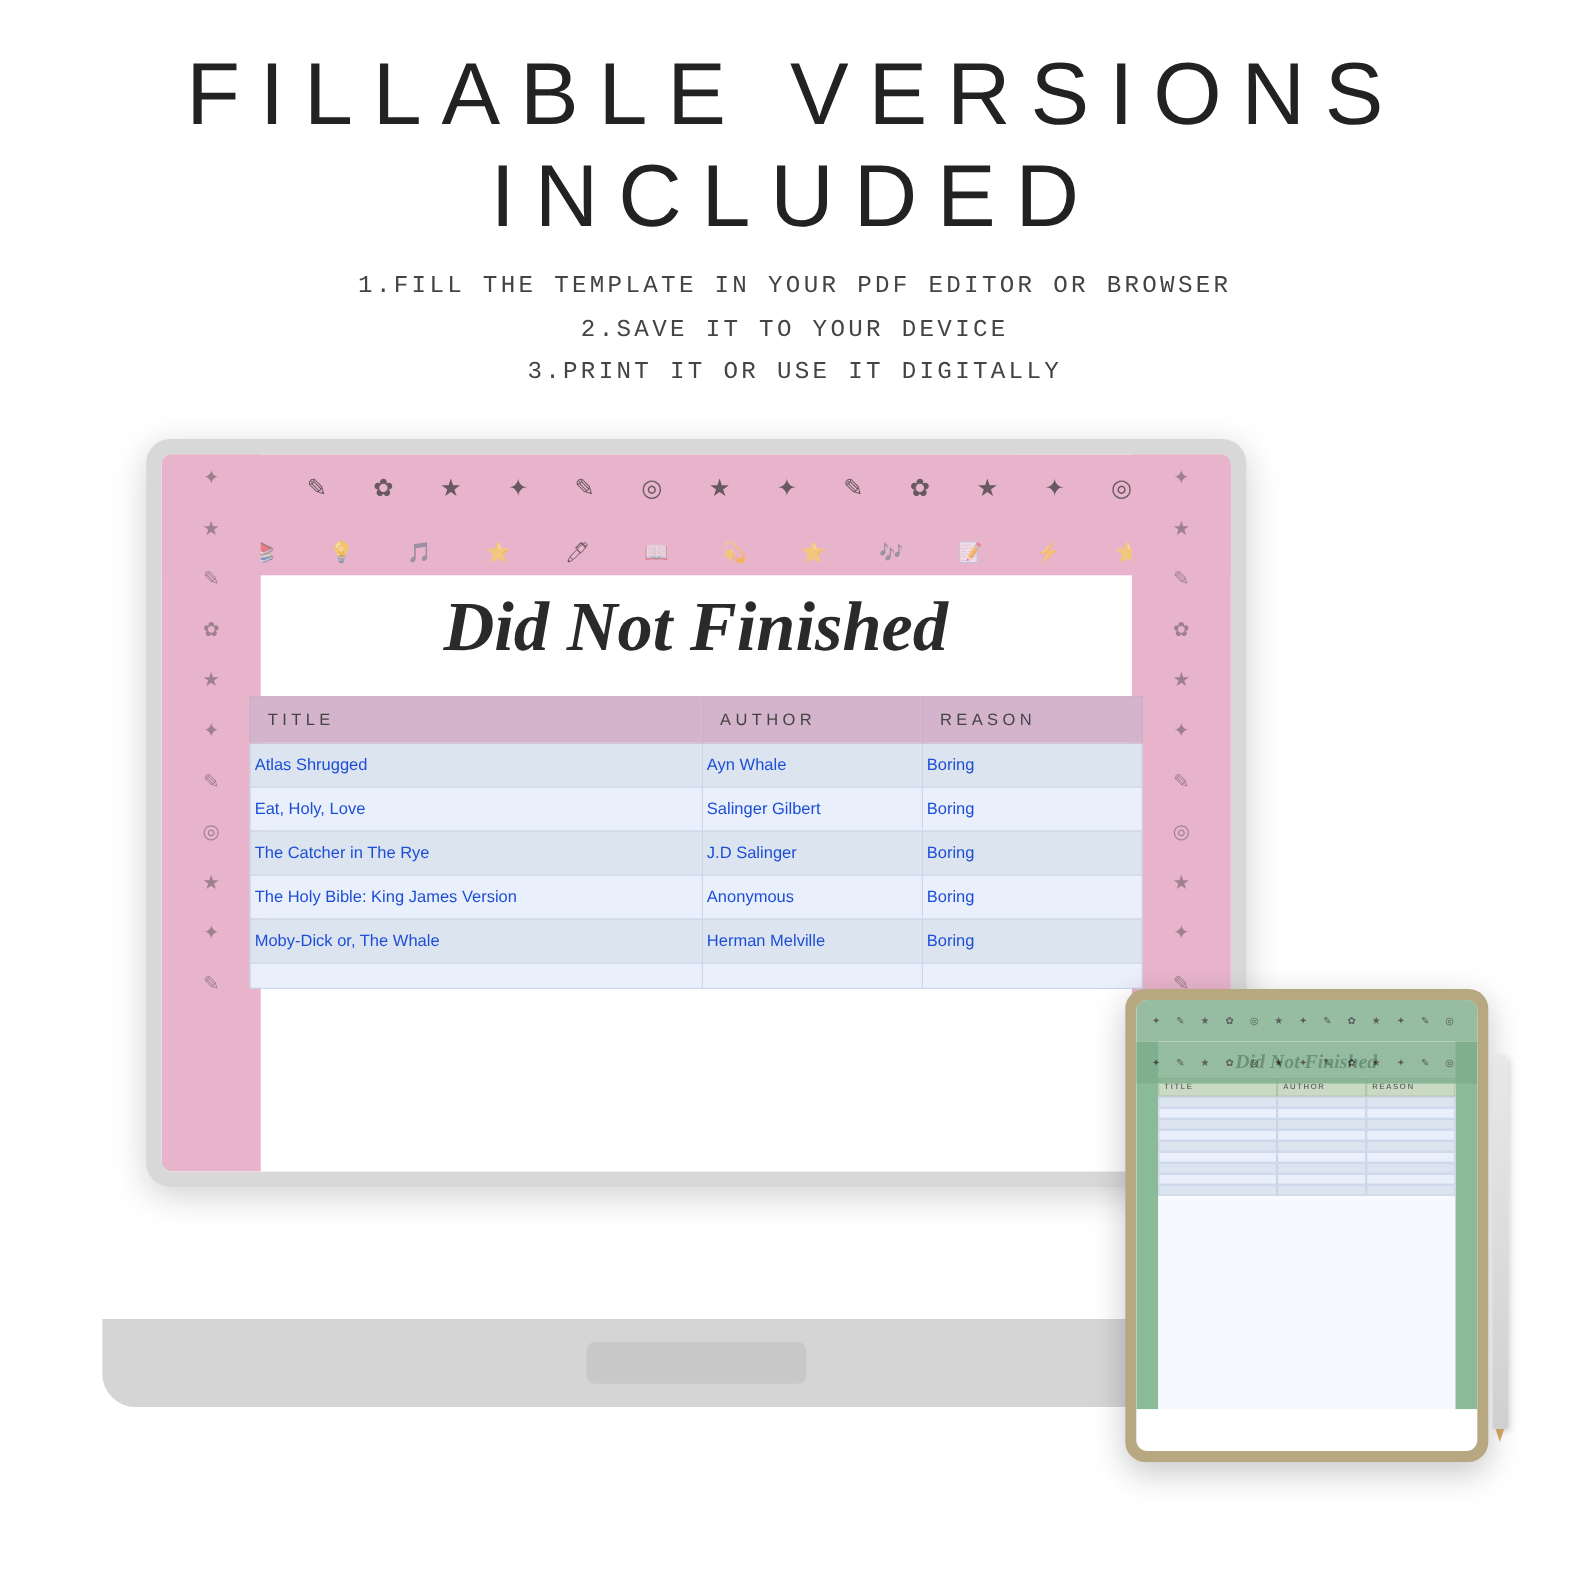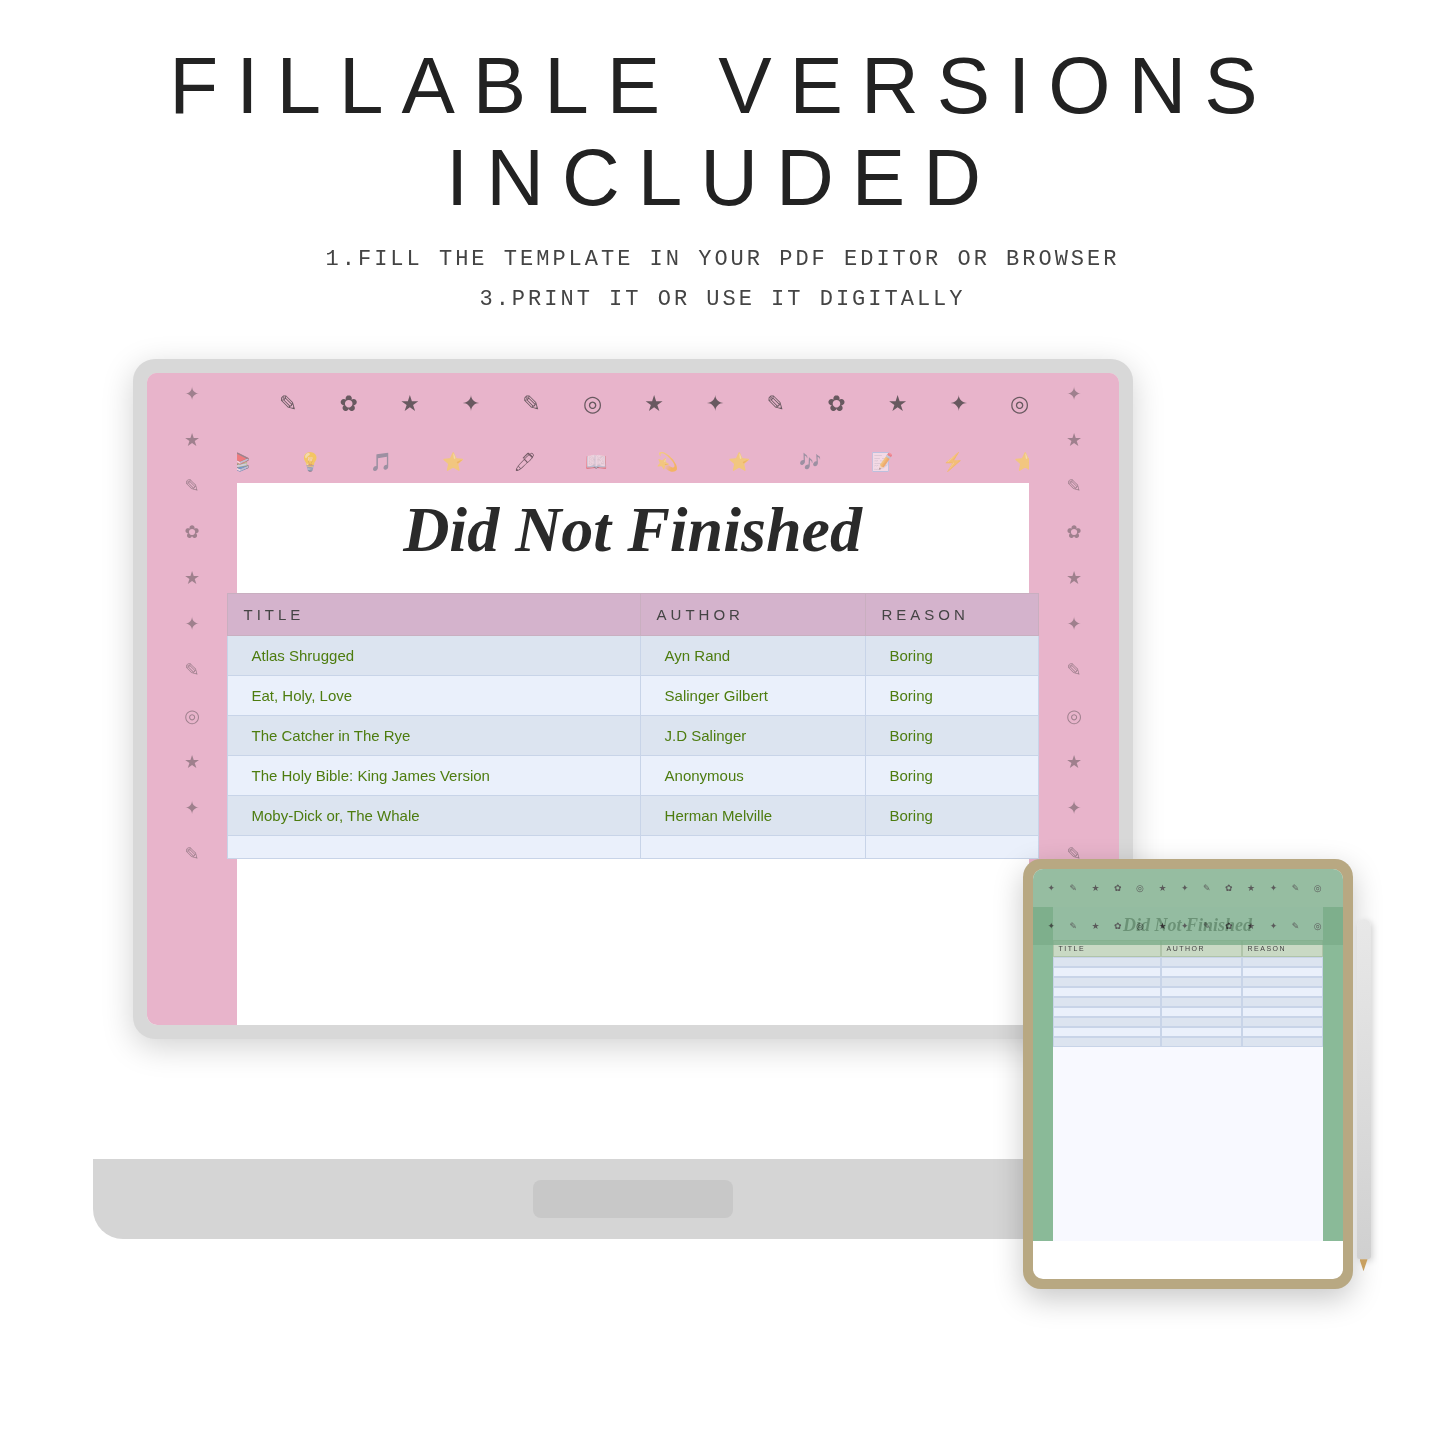--- a/index.html
+++ b/index.html
@@ -169,23 +169,23 @@
       border: 1px solid #c9afc0;
       text-align: left;
     }
     .doc-table tbody tr:nth-child(odd) {
       background: #dce4f0;
     }
     .doc-table tbody tr:nth-child(even) {
       background: #eaf0fb;
     }
     .doc-table tbody td {
-      padding: 11px 24px;
+      padding: 11px 4px;
       font-size: 15px;
-      color: #4d7c0f;
+      color: #1d4ed8;
       border: 1px solid #c8d4e8;
     }
 
     
     .laptop-base {
       position: absolute;
       bottom: 0;
       left: 0;
       width: 1080px;
       height: 80px;
@@ -344,20 +344,21 @@
       clip-path: polygon(0 0, 100% 0, 50% 100%);
     }
   </style>
 </head>
 <body>
 
 <div class="page-header">
   <div class="page-title">FILLABLE VERSIONS INCLUDED</div>
   <div class="page-subtitle">
     <div>1.FILL THE TEMPLATE IN YOUR PDF EDITOR OR BROWSER</div>
+    <div>2.SAVE IT TO YOUR DEVICE</div>
     <div>3.PRINT IT OR USE IT DIGITALLY</div>
   </div>
 </div>
 
 <div class="scene">
 
   <div class="laptop">
     <div class="laptop-screen-outer">
       <div class="laptop-screen-inner">
 
@@ -379,21 +380,21 @@
               <thead>
                 <tr>
                   <th>TITLE</th>
                   <th>AUTHOR</th>
                   <th>REASON</th>
                 </tr>
               </thead>
               <tbody id="laptop-table-body">
               <tr>
                     <td>Atlas Shrugged</td>
-                    <td>Ayn Rand</td>
+                    <td>Ayn Whale</td>
                     <td>Boring</td>
                   </tr>
                   <tr>
                     <td>Eat, Holy, Love</td>
                     <td>Salinger Gilbert</td>
                     <td>Boring</td>
                   </tr>
                   <tr>
                     <td>The Catcher in The Rye</td>
                     <td>J.D Salinger</td>

